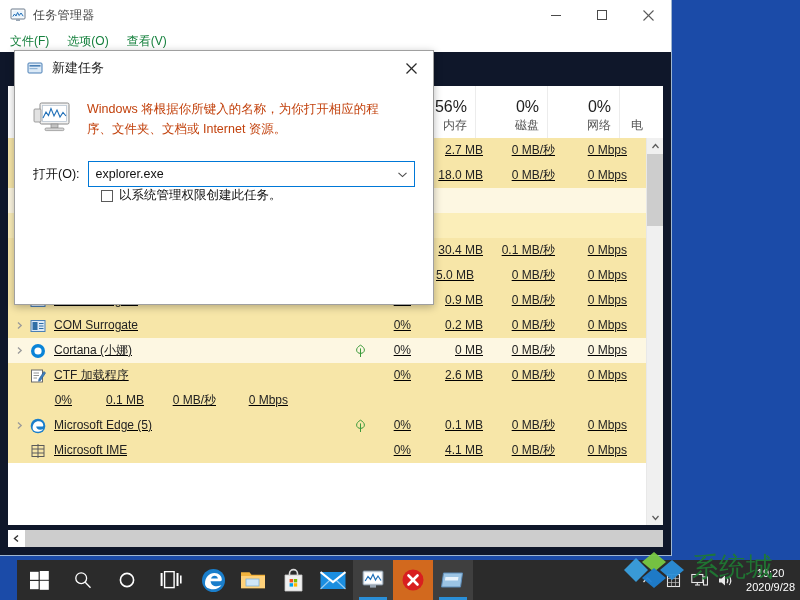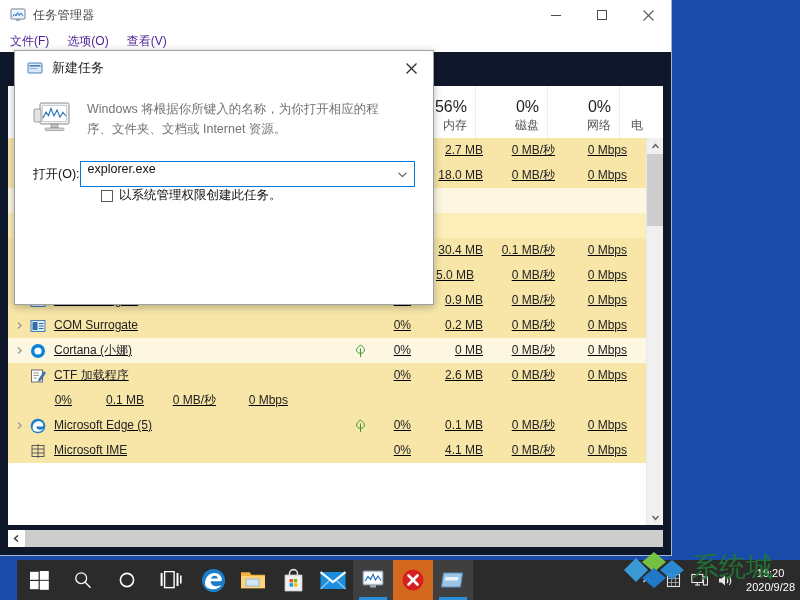--- a/index.html
+++ b/index.html
@@ -20,21 +20,21 @@
   #tm-titlebar{
     position:relative;height:30px;background:#ffffff;
     display:flex;align-items:center;
   }
   #tm-icon{width:16px;height:16px;margin-left:10px;margin-right:7px;position:relative;flex:none;}
   #tm-title{font-size:12px;color:#444;letter-spacing:.3px;}
   #tm-winbtns{position:absolute;right:0;top:0;height:30px;display:flex;}
   .winbtn{width:46px;height:30px;display:flex;align-items:center;justify-content:center;}
   .winbtn svg{display:block;}
   #tm-menubar{height:22px;display:flex;align-items:center;padding-left:10px;background:#fff;}
-  .menu-item{font-size:12px;color:#4c1d95;margin-right:18px;}
+  .menu-item{font-size:12px;color:#15803d;margin-right:18px;}
 
   
   #tm-body{position:absolute;left:0;top:52px;right:0;bottom:0;background:#0f172a;}
 
   
   #grid-header{
     position:absolute;left:8px;top:34px;right:8px;height:52px;
     background:#fff;border-bottom:1px solid #e3e3e3;
     display:flex;align-items:flex-end;
   }
@@ -99,25 +99,25 @@
     box-shadow:0 2px 8px rgba(0,0,0,.28);
     box-sizing:border-box;
   }
   #dlg-titlebar{height:34px;display:flex;align-items:center;position:relative;background:#fff;}
   #dlg-icon{width:16px;height:16px;margin-left:12px;margin-right:9px;flex:none;}
   #dlg-title{font-size:13px;color:#222;}
   #dlg-close{position:absolute;right:0;top:0;width:44px;height:34px;display:flex;align-items:center;justify-content:center;}
   #dlg-content{padding:14px 18px 0 18px;}
   #dlg-top{display:flex;align-items:flex-start;}
   #dlg-bigicon{width:40px;height:36px;margin-right:14px;margin-top:2px;flex:none;position:relative;}
-  #dlg-desc{font-size:12.5px;color:#737373;line-height:20px;max-width:310px;}
+  #dlg-desc{font-size:12.5px;color:#c2410c;line-height:20px;max-width:310px;}
   #dlg-openrow{display:flex;align-items:center;margin-top:22px;}
-  #dlg-openlabel{font-size:12.5px;color:#111;white-space:nowrap;}
+  #dlg-openlabel{font-size:12.5px;color:#111;margin-right:8px;white-space:nowrap;}
   #dlg-combo{
-    flex:1;height:26px;border:1px solid #0078d7;background:#fff;display:flex;
+    flex:1;height:26px;border:1px solid #0078d7;background:#fff;display:flex;align-items:center;
     box-sizing:border-box;position:relative;
   }
   #dlg-input{font-size:12.5px;color:#111;padding-left:7px;flex:1;}
   #dlg-caret{width:24px;display:flex;align-items:center;justify-content:center;}
   #dlg-checkrow{display:flex;align-items:center;padding-left:68px;}
   #dlg-checkbox{
     width:12px;height:12px;border:1px solid #5a5a5a;background:#fff;margin-right:6px;flex:none;
     box-sizing:border-box;
   }
   #dlg-checklabel{font-size:12.5px;color:#111;}

